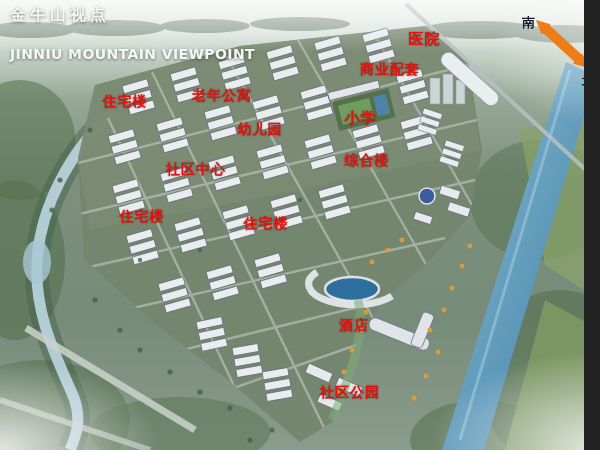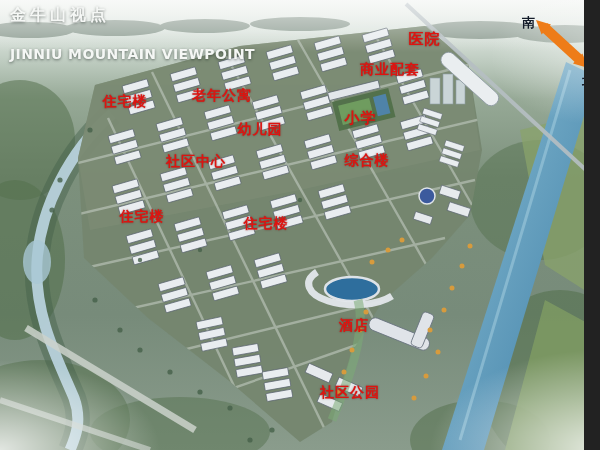--- a/index.html
+++ b/index.html
@@ -247,20 +247,20 @@
     <span class="c-label c-south">南</span>
     <span class="c-label c-north">北</span>
   </div>
 
   <span class="map-label lg" style="left:408px;top:39px">医院</span>
   <span class="map-label" style="left:390px;top:70px">商业配套</span>
   <span class="map-label" style="left:125px;top:102px">住宅楼</span>
   <span class="map-label" style="left:222px;top:96px">老年公寓</span>
   <span class="map-label" style="left:260px;top:130px">幼儿园</span>
   <span class="map-label lg" style="left:344px;top:118px">小学</span>
-  <span class="map-label" style="left:196px;top:162px">社区中心</span>
+  <span class="map-label" style="left:196px;top:170px">社区中心</span>
   <span class="map-label" style="left:367px;top:161px">综合楼</span>
   <span class="map-label" style="left:142px;top:217px">住宅楼</span>
   <span class="map-label" style="left:266px;top:224px">住宅楼</span>
   <span class="map-label" style="left:354px;top:326px">酒店</span>
   <span class="map-label" style="left:350px;top:393px">社区公园</span>
 
 </div>
 
 </body></html>

